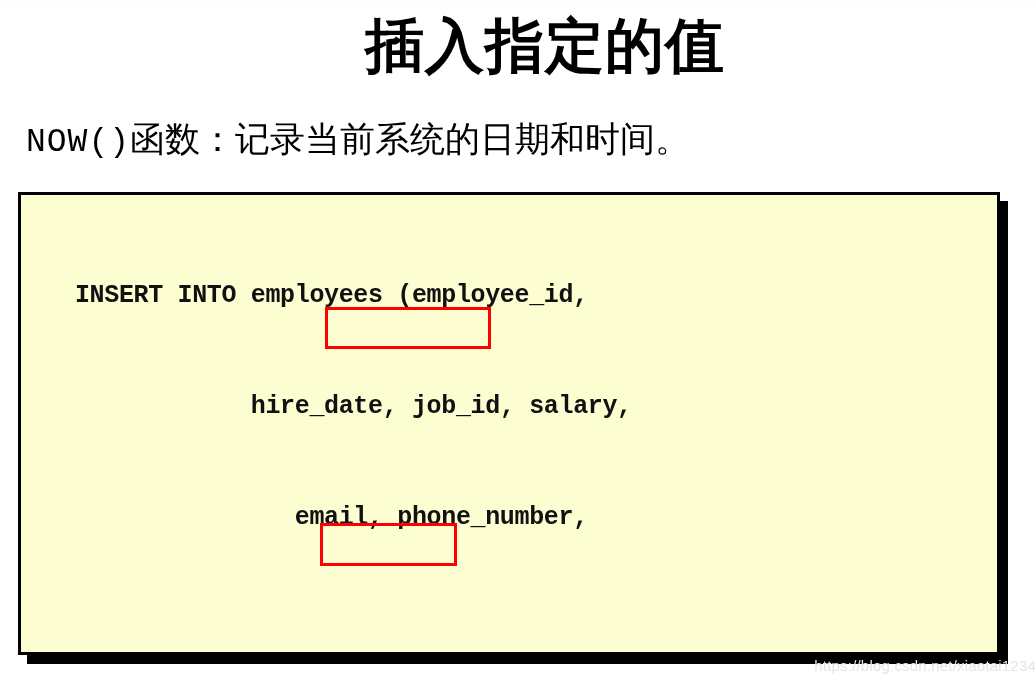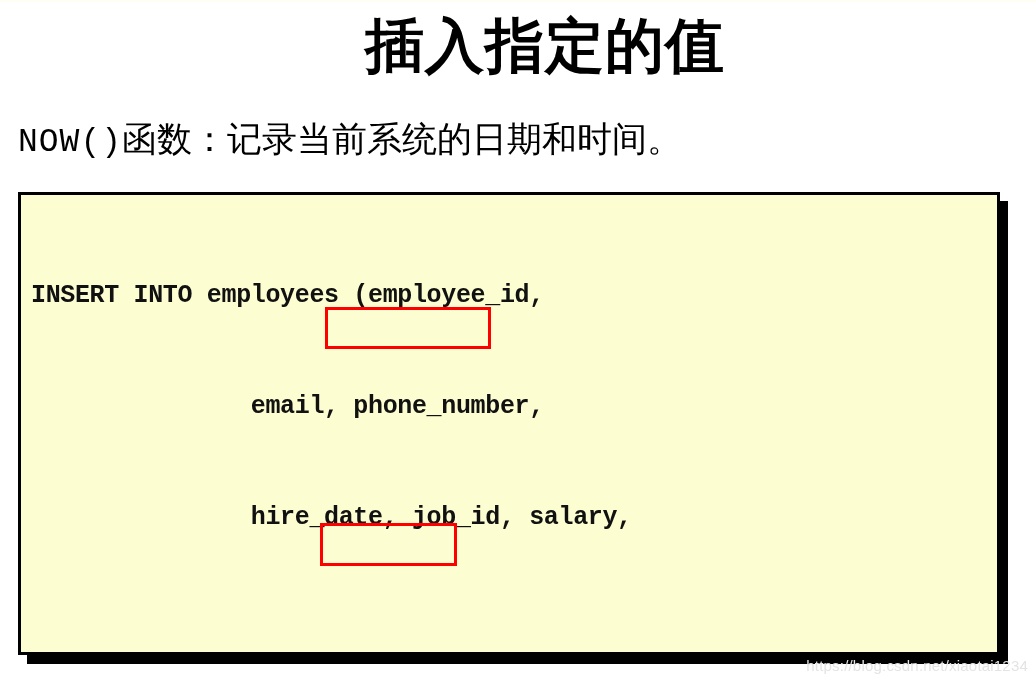--- a/index.html
+++ b/index.html
@@ -28,21 +28,21 @@
     line-height: 72px;
     letter-spacing: 1px;
     color: #000000;
     white-space: nowrap;
     margin-left: 27px;
   }
 
   
   #slide-subtitle {
     position: absolute;
-    left: 18px;
+    left: 26px;
     top: 117px;
     font-size: 36px;
     line-height: 44px;
     color: #000000;
     white-space: nowrap;
   }
   #slide-subtitle .mono {
     font-family: "Liberation Mono", "DejaVu Sans Mono", monospace;
     font-size: 33px;
     letter-spacing: 1px;
@@ -64,20 +64,21 @@
   #code-block {
     position: absolute;
     left: 18px;
     top: 192px;
     width: 982px;
     height: 463px;
     background: #fdfdd2;
     border: 3px solid #000000;
     box-sizing: border-box;
     overflow: hidden;
+    text-align: center;
   }
   #code-lines {
     position: absolute;
     left: 10px;
     top: 8px;
     font-family: "Liberation Mono", "DejaVu Sans Mono", monospace;
     font-weight: bold;
     font-size: 25px;
     line-height: 37px;
     color: #111111;
@@ -104,21 +105,21 @@
   #highlight-now {
     left: 320px;
     top: 523px;
     width: 137px;
     height: 43px;
   }
 
   
   #watermark {
     position: absolute;
-    right: 8px;
+    right: 0;
     bottom: 12px;
     font-family: "Liberation Sans", sans-serif;
     font-size: 15px;
     color: #e4e4e4;
     letter-spacing: 0.2px;
     white-space: nowrap;
   }
 
   
   #top-hairline {
@@ -139,22 +140,22 @@
 
 <div id="slide-subtitle">
   <span class="mono">NOW()</span><span class="cjk">函数：记录当前系统的日期和时间。</span>
 </div>
 
 <div id="code-block-shadow"></div>
 
 <div id="code-block">
   <div id="code-lines">
     <div class="code-line">INSERT INTO employees (employee_id,</div>
+    <div class="code-line">               hire_date, job_id, salary,</div>
     <div class="code-line">               email, phone_number,</div>
-    <div class="code-line">               hire_date, job_id, salary,</div>
     
     
     
     
     
     
     
     
   </div>
 </div>

